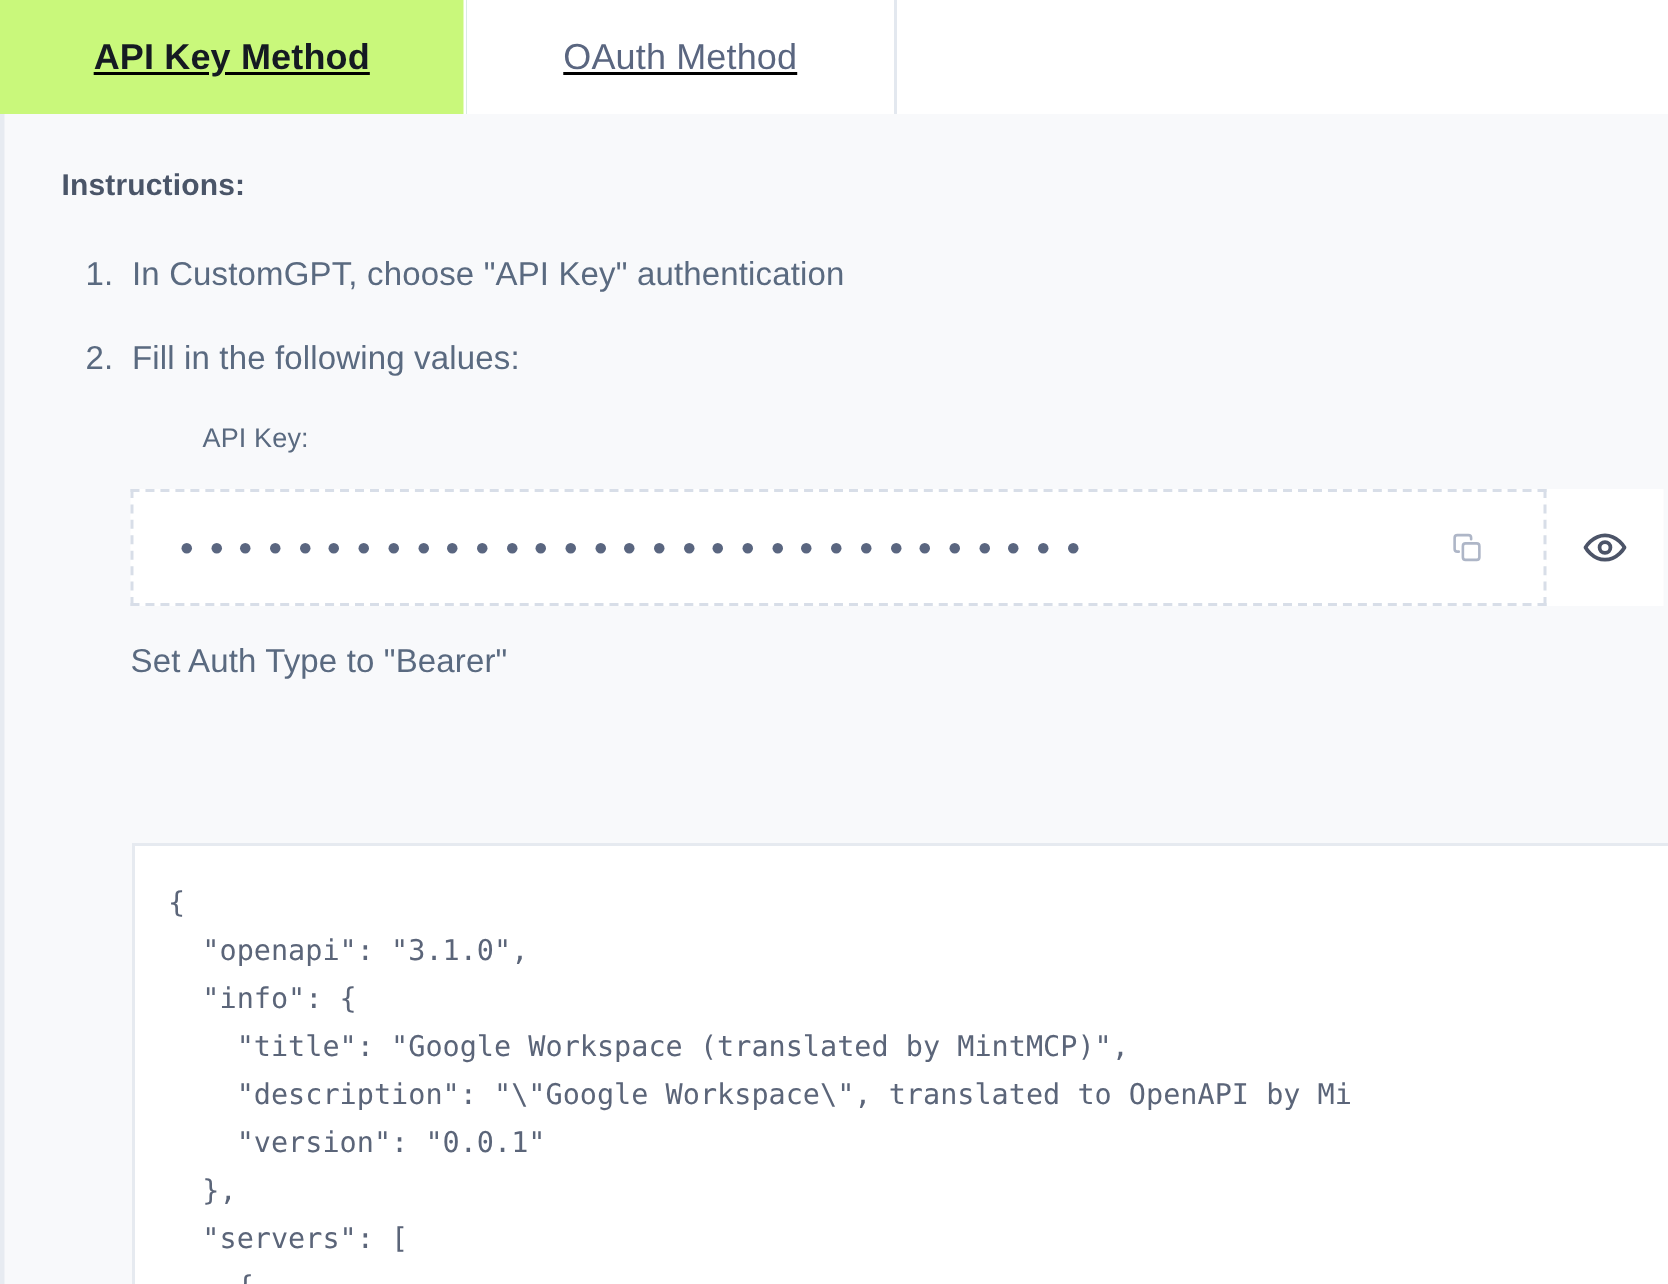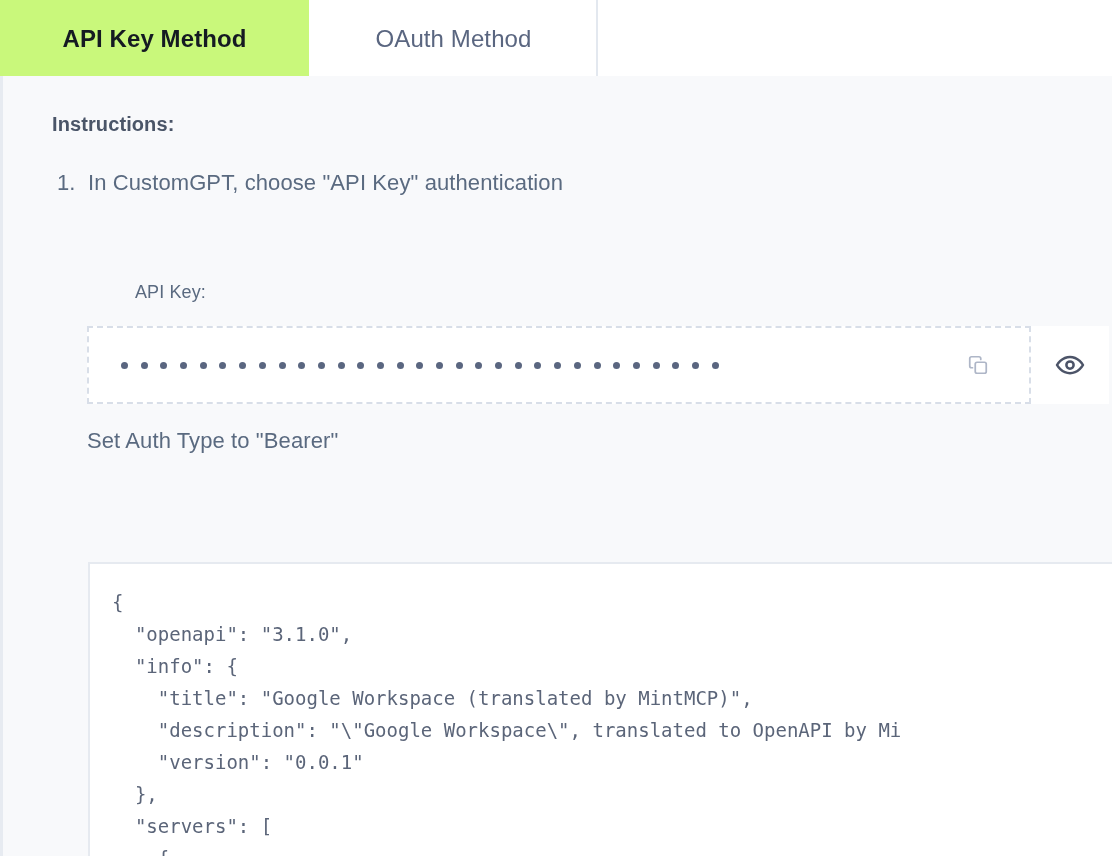--- a/index.html
+++ b/index.html
@@ -22,20 +22,21 @@
   
   .tabbar {
     position: absolute;
     top: 0; left: 0;
     width: 1112px;
     height: 80px;
     background: #0369a1;
     border-bottom: 2px solid #e3e8ef;
     display: flex;
     align-items: stretch;
+    text-decoration: underline;
   }
   .tab {
     display: flex;
     align-items: center;
     justify-content: center;
     font-size: 24px;
     letter-spacing: 0.1px;
     border-right: 2px solid #e3e8ef;
     background: #ffffff;
     color: #5a6680;
@@ -58,21 +59,21 @@
     top: 76px; left: 0;
     width: 1112px;
     height: 780px;
     background: #f8f9fb;
     border-left: 3px solid #e7ebf1;
     overflow: hidden;
   }
 
   .instructions-title {
     position: absolute;
-    left: 49px; top: 37px;
+    left: 38px; top: 37px;
     font-size: 20px;
     font-weight: 700;
     color: #4a5568;
     letter-spacing: 0.1px;
     text-align: right;
   }
 
   .step {
     position: absolute;
     font-size: 22px;
@@ -198,20 +199,23 @@
   </div>
 
   <div class="panel">
 
     <div class="instructions-title">Instructions:</div>
 
     <div class="step step-1">
       <span class="step-num">1.</span><span>In CustomGPT, choose "API Key" authentication</span>
     </div>
 
+    <div class="step step-2">
+      <span class="step-num">2.</span><span>Fill in the following values:</span>
+    </div>
 
     <div class="field-label">API Key:</div>
 
     <div class="keyrow">
       <div class="key-input">
         <div class="dots" id="dots">
             <i></i>
             <i></i>
             <i></i>
             <i></i>

